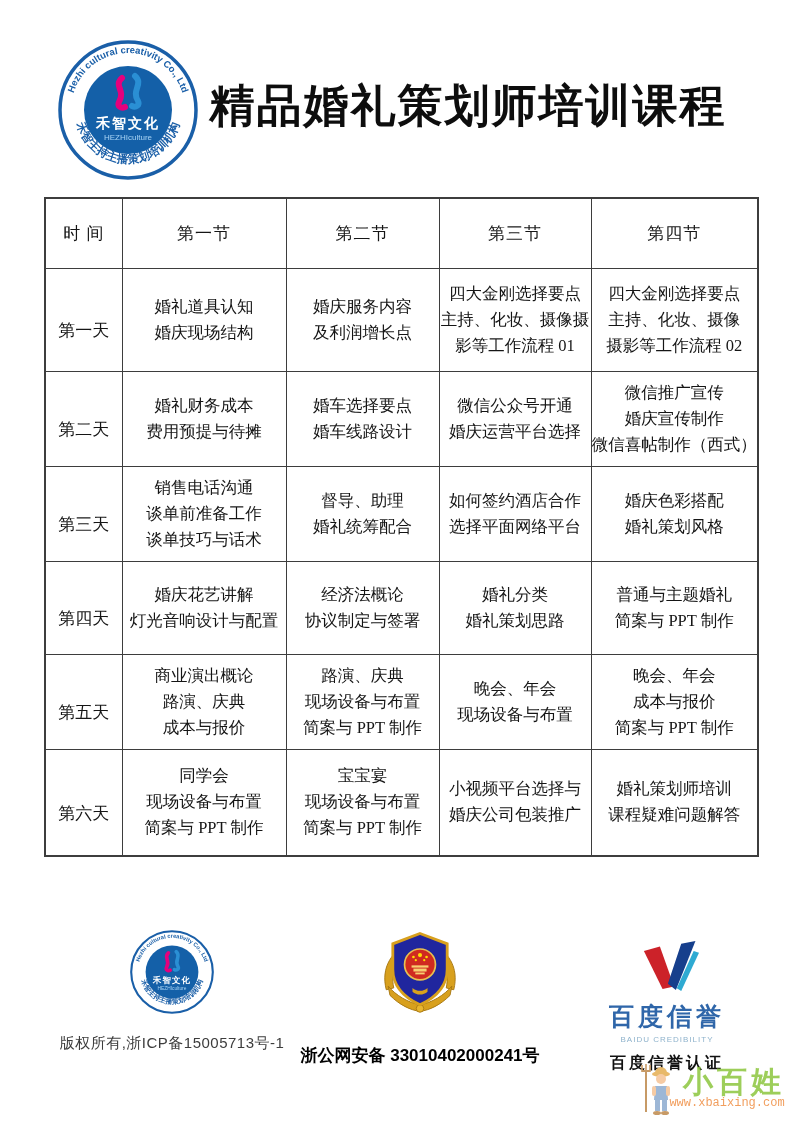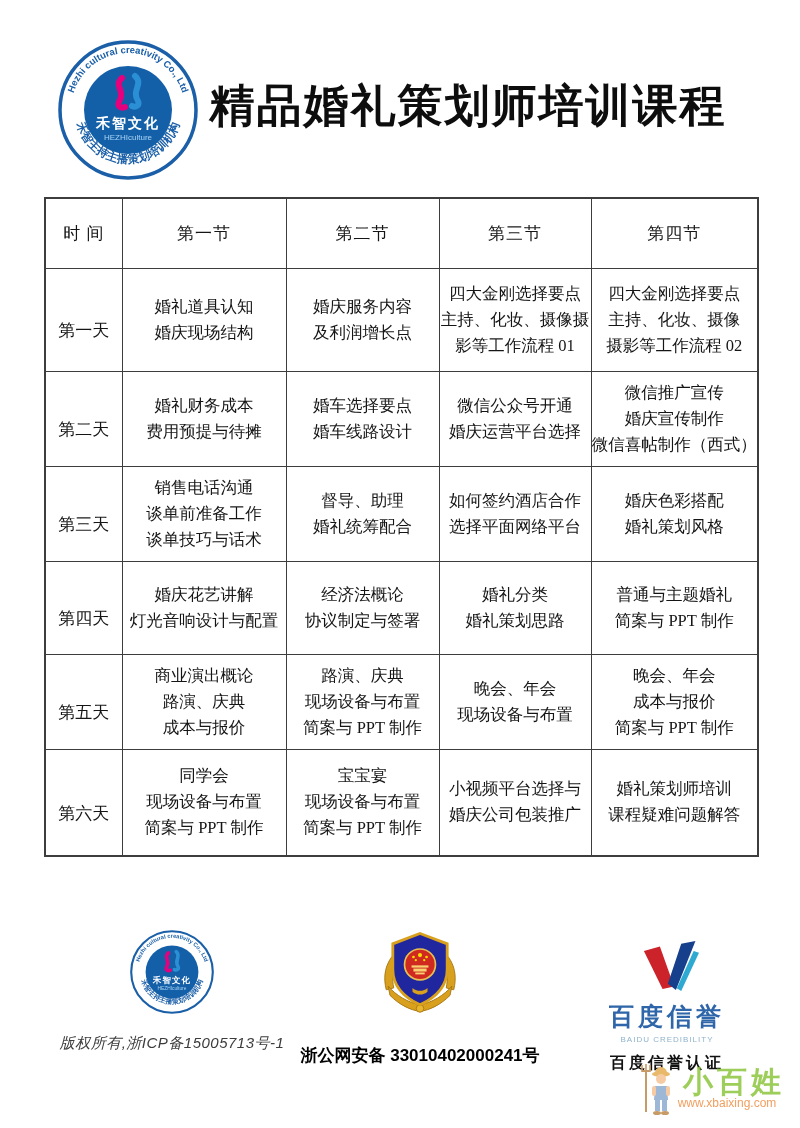--- a/index.html
+++ b/index.html
@@ -26,36 +26,36 @@
   .lines { white-space:pre-line; line-height:26px; }
   tr.hrow  { height:70px; }
   tr.row0 { height:103px; } tr.row1 { height:95px; } tr.row2 { height:95px; }
   tr.row3 { height:93px; }  tr.row4 { height:95px; } tr.row5 { height:107px; }
 
   
   .f-left   { position:absolute; left:52px;  top:930px; width:240px; text-align:center; }
   .f-center { position:absolute; left:296px; top:926px; width:248px; text-align:center; }
   .f-right  { position:absolute; left:582px; top:938px; width:170px; text-align:center; }
   .hezhi-logo-footer { width:84px; height:84px; }
-  .copyright-text { margin-top:16px; font-size:15px; color:#3c3c3c; letter-spacing:0.5px;font-style:italic; }
+  .copyright-text { margin-top:16px; font-size:15px; color:#3c3c3c; letter-spacing:0.5px; }
   .police-badge-icon { width:90px; height:90px; }
   .police-text { margin-top:24px; font-size:17px; font-weight:bold; color:#000; }
   .baidu-v-icon { width:64px; height:56px; }
   .baidu-title { margin-top:2px; font-size:25px; color:#2f66a9; letter-spacing:4px; font-weight:bold; }
   .baidu-subtitle { font-size:8px; color:#8fb3cc; letter-spacing:1px; margin-top:2px; }
   .baidu-caption { margin-top:9px; font-size:16px; color:#111; letter-spacing:3px; font-weight:bold; }
 
   
   .watermark { position:absolute; right:8px; top:1062px; width:152px; height:56px; }
   .farmer-icon { position:absolute; left:0; top:0; width:34px; height:54px; }
   .wm-name { position:absolute; left:36px; top:0; width:116px; text-align:center;
         font-size:30px; font-weight:bold; color:#8cc63e;
         font-family:"Liberation Serif","DejaVu Serif",serif; letter-spacing:4px; opacity:0.85; }
   .wm-url { position:absolute; left:22px; top:34px; width:130px; text-align:center;
-        font-size:12px; color:#f0944d; font-family:Liberation Sans, sans-serif; opacity:0.9; }
+        font-size:12px; color:#f0944d; font-family:Liberation Mono, monospace; opacity:0.9; }
 </style>
 </head>
 <body>
 
 <div class="page">
 
   <svg class="hezhi-logo-top" viewBox="0 0 140 140">
     <defs>
       <path id="arcT1" d="M 13,70 A 57,57 0 0 1 127,70"></path>
       <path id="arcB1" d="M 17,70 A 53,53 0 0 0 123,70"></path>

